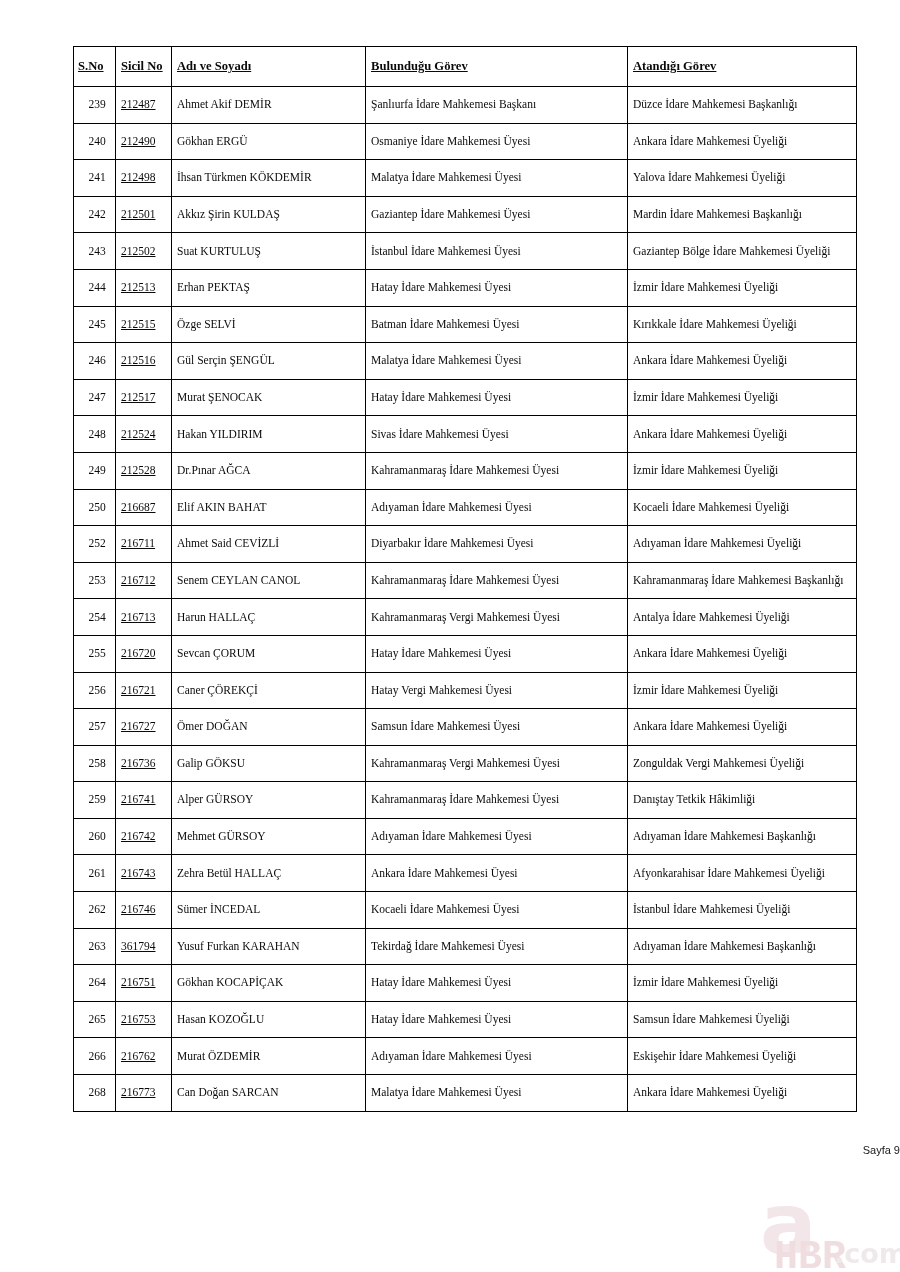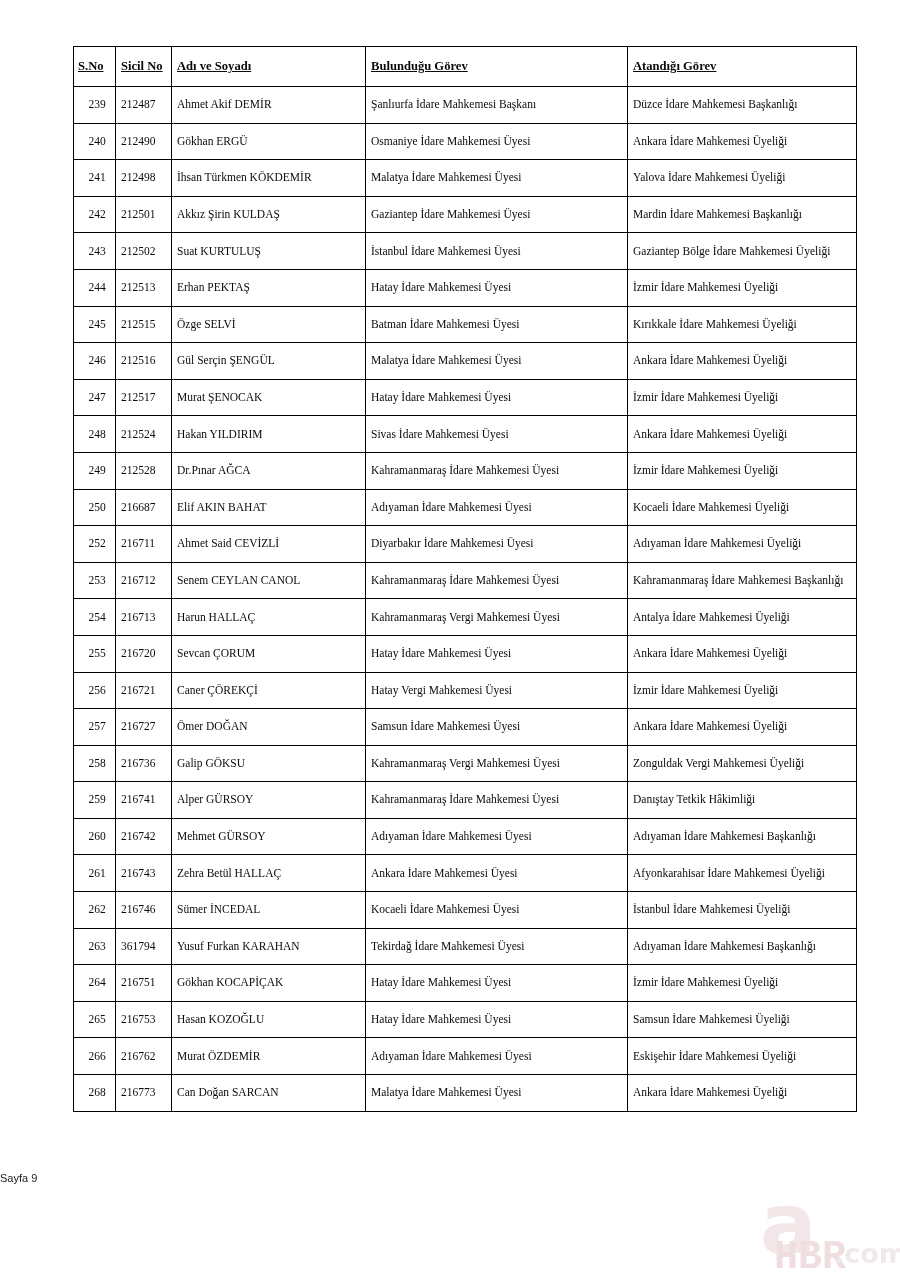--- a/index.html
+++ b/index.html
@@ -52,37 +52,36 @@
     font-weight: bold;
     font-size: 12.6px;
   }
 
   thead td .hd {
     text-decoration: underline;
     display: inline-block;
   }
 
   td.c-sno   { width: 37px;  text-align: center; padding-left: 0; }
-  td.c-sicil { width: 50px;  text-align: left; padding-left: 5px; }
+  td.c-sicil { width: 50px;  text-align: left; padding-left: 5px; text-decoration: underline; }
   td.c-ad    { width: 188px; }
   td.c-bul   { width: 256px; }
   td.c-ata   { width: 223px; }
 
   thead td.c-sno { text-align: left; padding-left: 4px; }
 
   .footer-page {
     position: absolute;
     left: 0;
     top: 1144px;
     width: 900px;
-    text-align: left;
+    text-align: right;
     font-family: "Liberation Sans", "DejaVu Sans", sans-serif;
     font-size: 11px;
     color: #1a1a1a;
-    margin-top: 28px;
   }
 
   
   .watermark {
     position: absolute;
     left: 748px;
     top: 1186px;
     width: 152px;
     height: 86px;
     pointer-events: none;

